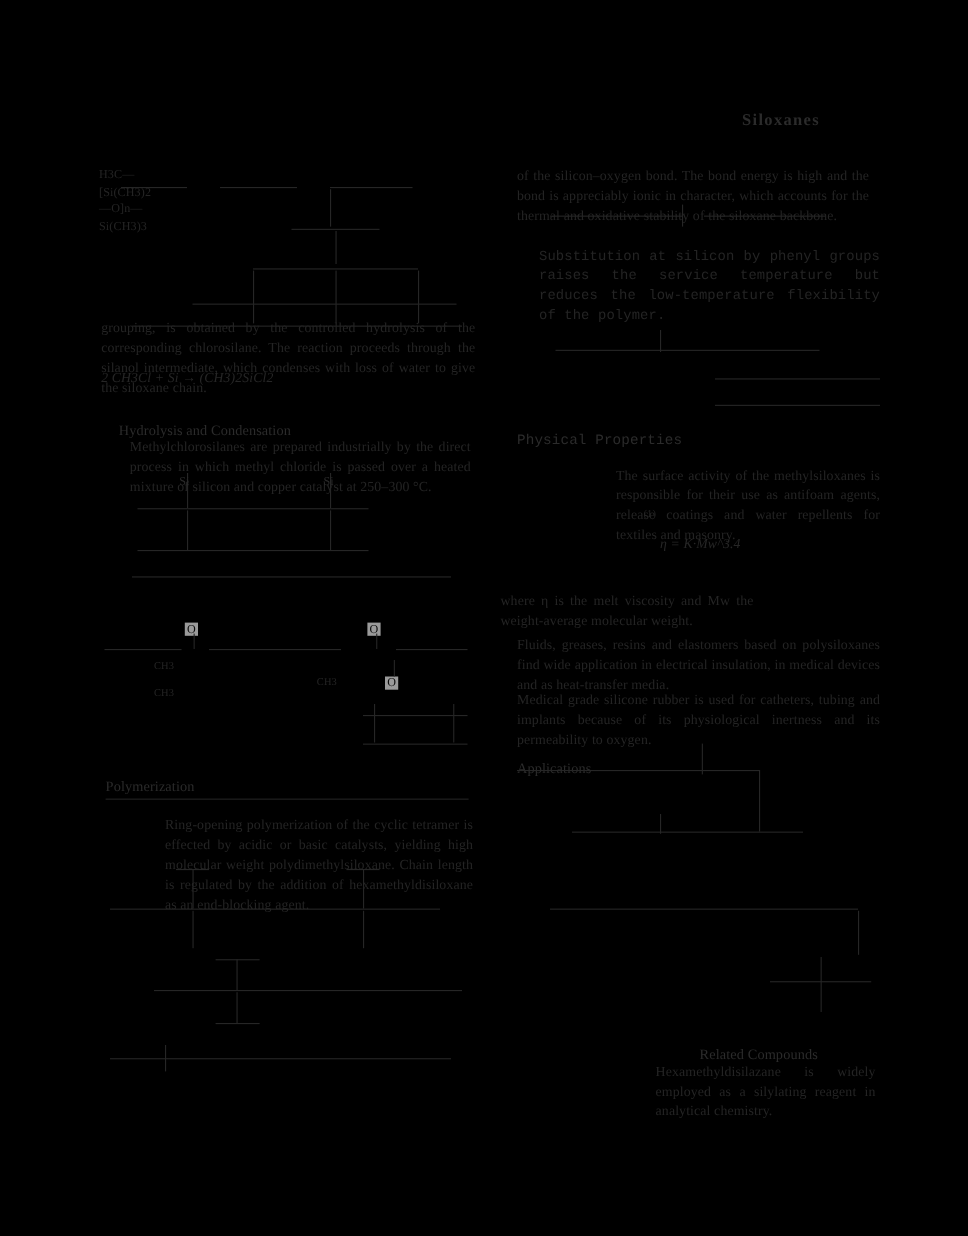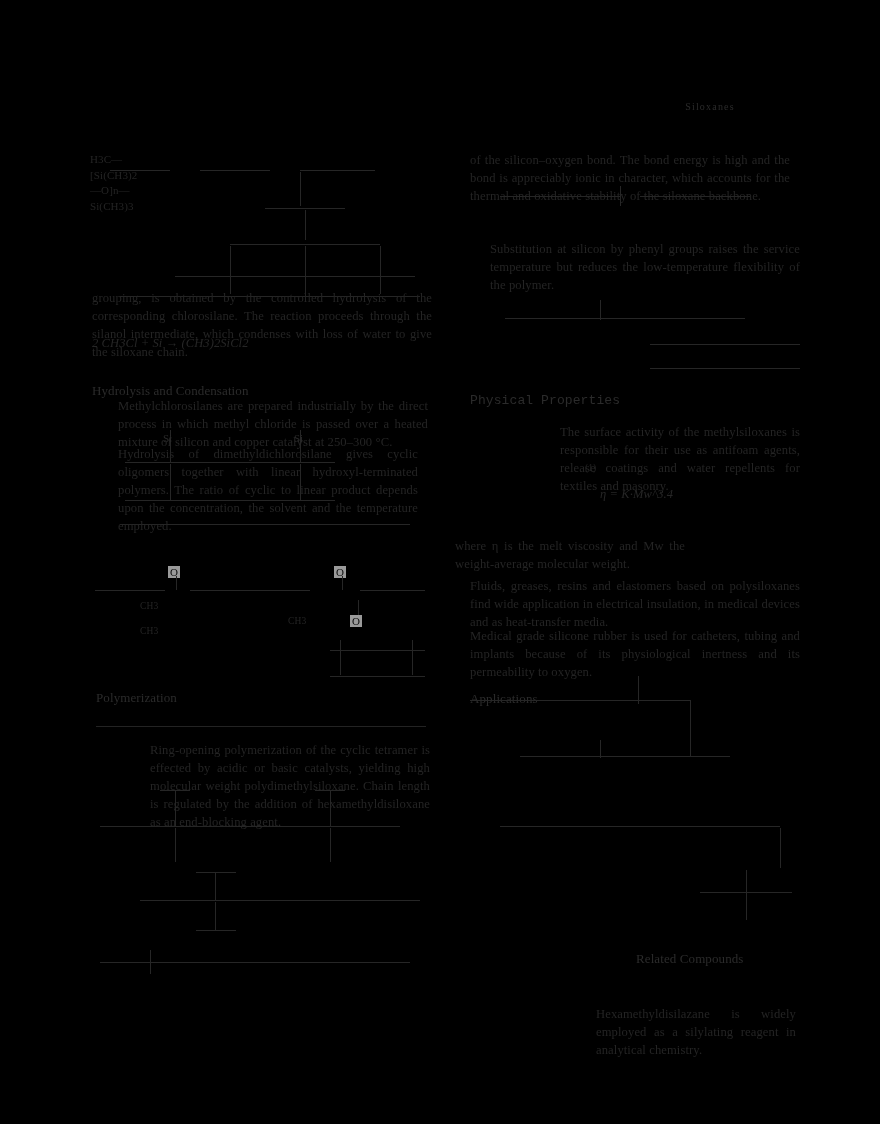--- a/index.html
+++ b/index.html
@@ -30,23 +30,24 @@
     color: #242424;
     line-height: 1.42;
     letter-spacing: 0.1px;
     white-space: pre-wrap;
   }
 
   .col-left  { width: 360px; }
   .col-right { width: 360px; }
 
   .hdr {
-    font-size: 10px;
+    font-size: 15px;
     color: #2b2b2b;
     letter-spacing: 1.2px;
+    font-weight: bold;
   }
 
   .body-txt { font-size: 12.6px; text-align: justify; }
   .sec-head { font-size: 13px; color: #2b2b2b; }
   .small    { font-size: 11px; }
   .tiny     { font-size: 9.5px; }
 
   .eq {
     font-family: "Liberation Serif", serif;
     font-style: italic;
@@ -105,21 +106,21 @@
     <div class="bond v" style="left:305px; top:246px; height:48px;"></div>
     <div class="bond v" style="left:380px; top:246px; height:48px;"></div>
     <div class="bond" style="left:175px; top:276px; width:240px;"></div>
     <div class="bond" style="left:120px; top:296px; width:300px;"></div>
   </div>
 
   <div class="ink body-txt col-left" style="left:92px; top:290px; width:340px;">grouping, is obtained by the controlled hydrolysis of the corresponding chlorosilane. The reaction proceeds through the silanol intermediate, which condenses with loss of water to give the siloxane chain.</div>
 
   <div class="ink eq" style="left:92px; top:335px;">2 CH3Cl + Si → (CH3)2SiCl2</div>
 
-  <div class="ink sec-head" style="left:92px; top:382px;">Hydrolysis and Condensation</div>
+  <div class="ink sec-head" style="left:108px; top:382px;">Hydrolysis and Condensation</div>
 
   <div class="ink body-txt col-left" style="left:118px; top:398px; width:310px;">Methylchlorosilanes are prepared industrially by the direct process in which methyl chloride is passed over a heated mixture of silicon and copper catalyst at 250–300 °C.</div>
 
   <div class="scheme">
     <div class="bond" style="left:125px; top:462px; width:210px;"></div>
     <div class="bond v" style="left:170px; top:430px; height:32px;"></div>
     <div class="bond v" style="left:300px; top:430px; height:32px;"></div>
     <div class="bond" style="left:125px; top:500px; width:210px;"></div>
     <div class="bond v" style="left:170px; top:464px; height:36px;"></div>
     <div class="bond v" style="left:300px; top:464px; height:36px;"></div>
@@ -141,24 +142,23 @@
     <div class="bond" style="left:330px; top:650px; width:95px;"></div>
     <div class="bond v" style="left:340px; top:640px; height:35px;"></div>
     <div class="bond v" style="left:412px; top:640px; height:35px;"></div>
     <div class="bond" style="left:330px; top:676px; width:95px;"></div>
 
     <div class="ink tiny" style="left:140px; top:600px;">CH3</div>
     <div class="ink tiny" style="left:140px; top:625px;">CH3</div>
     <div class="ink tiny" style="left:288px; top:615px;">CH3</div>
   </div>
 
-  <div class="ink body-txt col-left" style="left:118px; top:446px; width:300px;">Hydrolysis of dimethyldichlorosilane gives cyclic oligomers together with linear hydroxyl-terminated polymers. The ratio of cyclic to linear product depends upon the concentration, the solvent and the temperature employed.</div>
-
-
-  <div class="ink sec-head" style="left:96px; top:689px;">Polymerization</div>
+
+
+  <div class="ink sec-head" style="left:96px; top:706px;">Polymerization</div>
 
   <div class="rule" style="left:96px; top:726px; width:330px;"></div>
 
   <div class="ink body-txt col-left" style="left:150px; top:742px; width:280px;">Ring-opening polymerization of the cyclic tetramer is effected by acidic or basic catalysts, yielding high molecular weight polydimethylsiloxane. Chain length is regulated by the addition of hexamethyldisiloxane as an end-blocking agent.</div>
 
   <div class="scheme">
     <div class="bond" style="left:100px; top:826px; width:300px;"></div>
     <div class="bond v" style="left:175px; top:790px; height:36px;"></div>
     <div class="bond v" style="left:175px; top:828px; height:34px;"></div>
     <div class="bond v" style="left:330px; top:790px; height:36px;"></div>
@@ -172,21 +172,21 @@
     <div class="bond" style="left:196px; top:872px; width:40px;"></div>
     <div class="bond" style="left:196px; top:930px; width:40px;"></div>
     <div class="bond" style="left:100px; top:962px; width:310px;"></div>
     <div class="bond v" style="left:150px; top:950px; height:24px;"></div>
   </div>
 
 
 
   <div class="ink body-txt col-right" style="left:470px; top:152px; width:320px;">of the silicon–oxygen bond. The bond energy is high and the bond is appreciably ionic in character, which accounts for the thermal and oxidative stability of the siloxane backbone.</div>
 
-  <div class="ink body-txt col-right" style="left:490px; top:241px; width:310px;">Substitution at silicon by phenyl groups raises the service temperature but reduces the low-temperature flexibility of the polymer.</div>
+  <div class="ink body-txt col-right" style="left:490px; top:225px; width:310px;font-family:Liberation Mono, monospace;">Substitution at silicon by phenyl groups raises the service temperature but reduces the low-temperature flexibility of the polymer.</div>
 
   <div class="scheme">
     <div class="bond" style="left:500px; top:196px; width:120px;"></div>
     <div class="bond" style="left:640px; top:196px; width:110px;"></div>
     <div class="bond v" style="left:620px; top:186px; height:20px;"></div>
     <div class="bond" style="left:505px; top:318px; width:240px;"></div>
     <div class="bond v" style="left:600px; top:300px; height:20px;"></div>
     <div class="bond" style="left:650px; top:344px; width:150px;"></div>
     <div class="bond" style="left:650px; top:368px; width:150px;"></div>
   </div>
@@ -215,15 +215,15 @@
 
     <div class="bond" style="left:500px; top:826px; width:280px;"></div>
     <div class="bond v" style="left:780px; top:828px; height:40px;"></div>
     <div class="bond" style="left:700px; top:892px; width:92px;"></div>
     <div class="bond v" style="left:746px; top:870px; height:50px;"></div>
   </div>
 
 
   <div class="ink sec-head" style="left:596px; top:950px;margin-left:40px;">Related Compounds</div>
 
-  <div class="ink body-txt col-right" style="left:596px; top:966px; width:200px;margin-top:40px;">Hexamethyldisilazane is widely employed as a silylating reagent in analytical chemistry.</div>
+  <div class="ink body-txt col-right" style="left:596px; top:966px; width:200px;">Hexamethyldisilazane is widely employed as a silylating reagent in analytical chemistry.</div>
 
 </div>
 
 </body></html>

